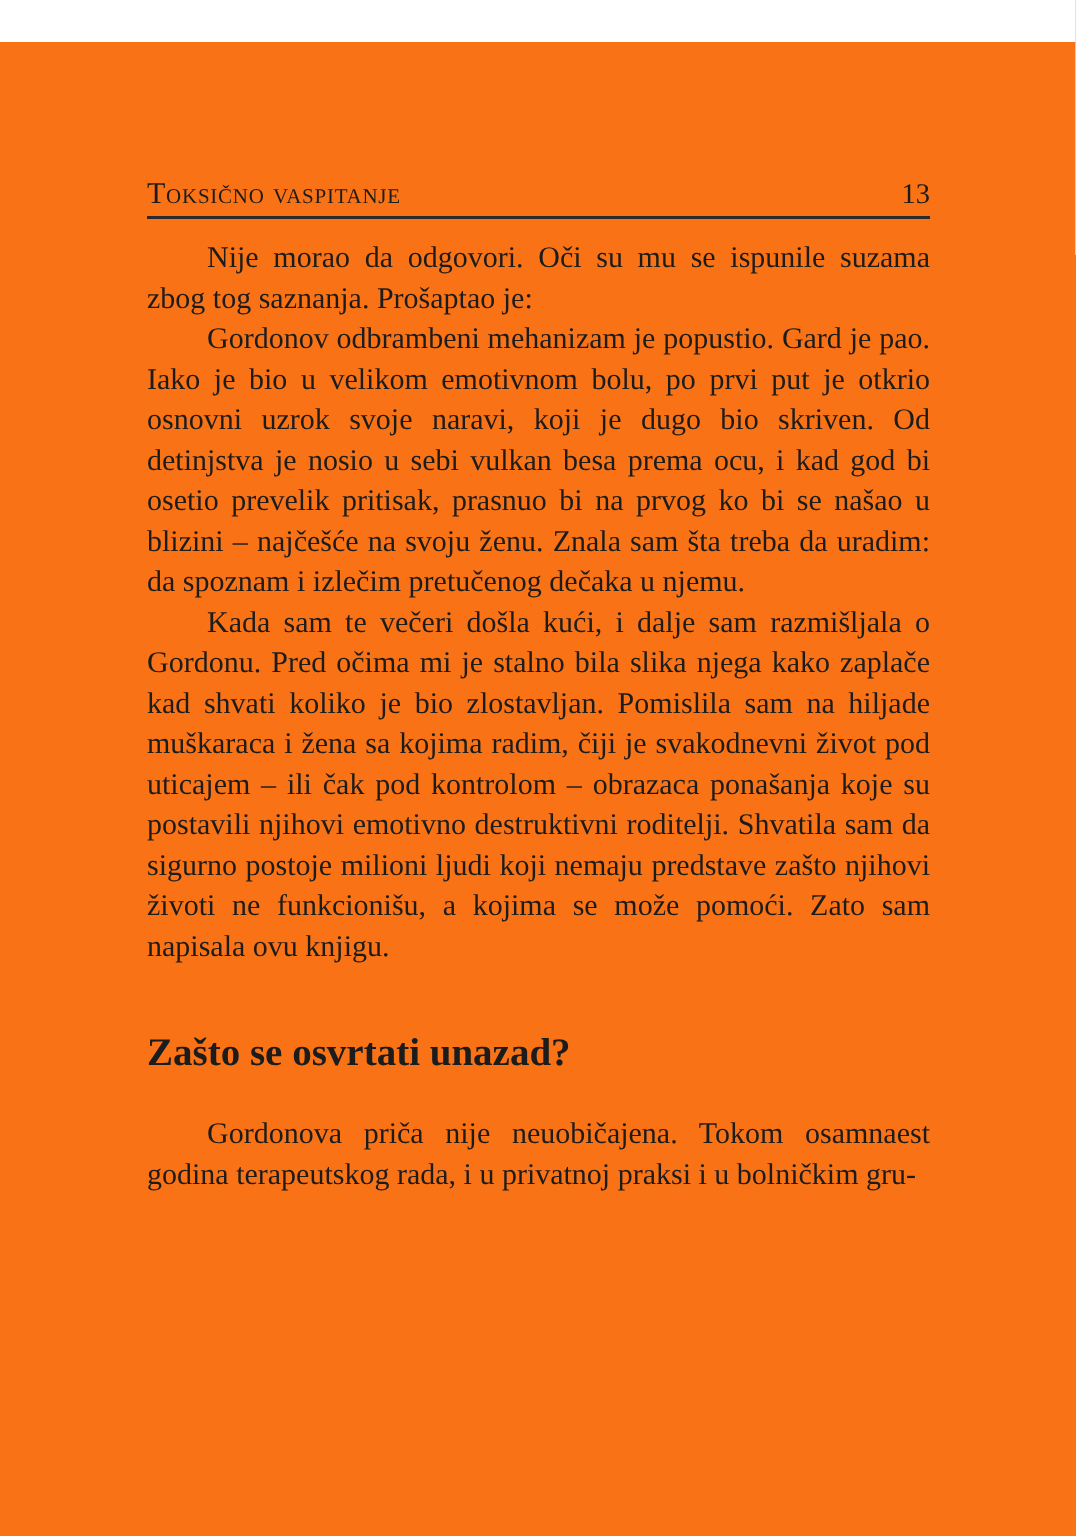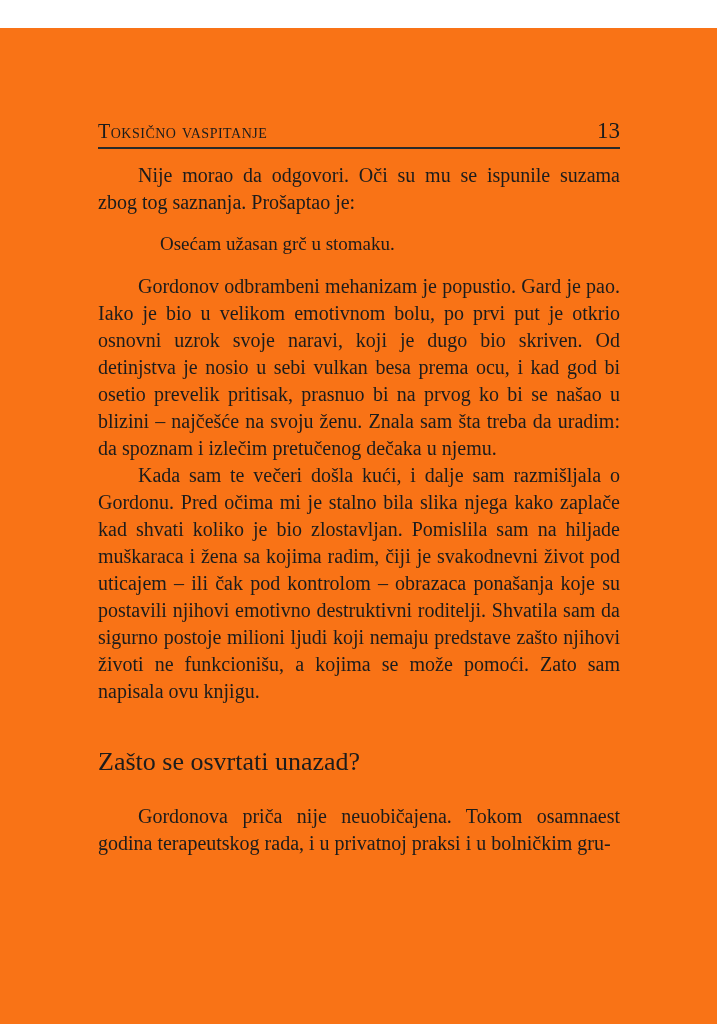--- a/index.html
+++ b/index.html
@@ -27,21 +27,21 @@
     padding-bottom: 3px;
     margin-bottom: 13px;
   }
   .running-title {
     font-variant: small-caps;
     font-size: 20px;
     letter-spacing: 0.5px;
     color: #1c1c1c;
   }
   .page-number {
-    font-size: 23px;
+    font-size: 19px;
     color: #1c1c1c;
   }
   .body-text {
     font-size: 20px;
     line-height: 27px;
     text-align: justify;
   }
   .body-text p {
     margin: 0;
     text-indent: 40px;
@@ -51,21 +51,21 @@
     line-height: 27px;
     text-align: justify;
     margin: 12px 0 12px 38px;
     text-indent: 24px;
   }
   blockquote.single-line {
     margin: 14px 0 16px 38px;
   }
   h2.section-heading {
     font-size: 26px;
-    font-weight: normal;
+    font-weight: bold;
     line-height: 30px;
     margin: 42px 0 26px 0;
     text-indent: 0;
     text-align: left;
     color: #1c1c1c;
   }
 </style>
 </head>
 <body>
 
@@ -75,21 +75,20 @@
     <span class="running-title">Toksično vaspitanje</span>
     <span class="page-number">13</span>
   </div>
 
   <div class="body-text">
 
 
 
     <p>Nije morao da odgovori. Oči su mu se ispunile suzama zbog tog saznanja. Prošaptao je:</p>
 
-    <blockquote class="single-line">Osećam užasan grč u stomaku.</blockquote>
 
     <p>Gordonov odbrambeni mehanizam je popustio. Gard je pao. Iako je bio u velikom emotivnom bolu, po prvi put je otkrio osnovni uzrok svoje naravi, koji je dugo bio skriven. Od detinjstva je nosio u sebi vulkan besa prema ocu, i kad god bi osetio prevelik pritisak, prasnuo bi na prvog ko bi se našao u blizini – najčešće na svoju ženu. Znala sam šta treba da uradim: da spoznam i izlečim pretučenog dečaka u njemu.</p>
 
     <p>Kada sam te večeri došla kući, i dalje sam razmišljala o Gordonu. Pred očima mi je stalno bila slika njega kako zaplače kad shvati koliko je bio zlostavljan. Pomislila sam na hiljade muškaraca i žena sa kojima radim, čiji je svakodnevni život pod uticajem – ili čak pod kontrolom – obrazaca ponašanja koje su postavili njihovi emotivno destruktivni roditelji. Shvatila sam da sigurno postoje milioni ljudi koji nemaju predstave zašto njihovi životi ne funkcionišu, a kojima se može pomoći. Zato sam napisala ovu knjigu.</p>
 
     <h2 class="section-heading">Zašto se osvrtati unazad?</h2>
 
     <p>Gordonova priča nije neuobičajena. Tokom osamnaest godina terapeutskog rada, i u privatnoj praksi i u bolničkim gru-</p>
 
   </div>

